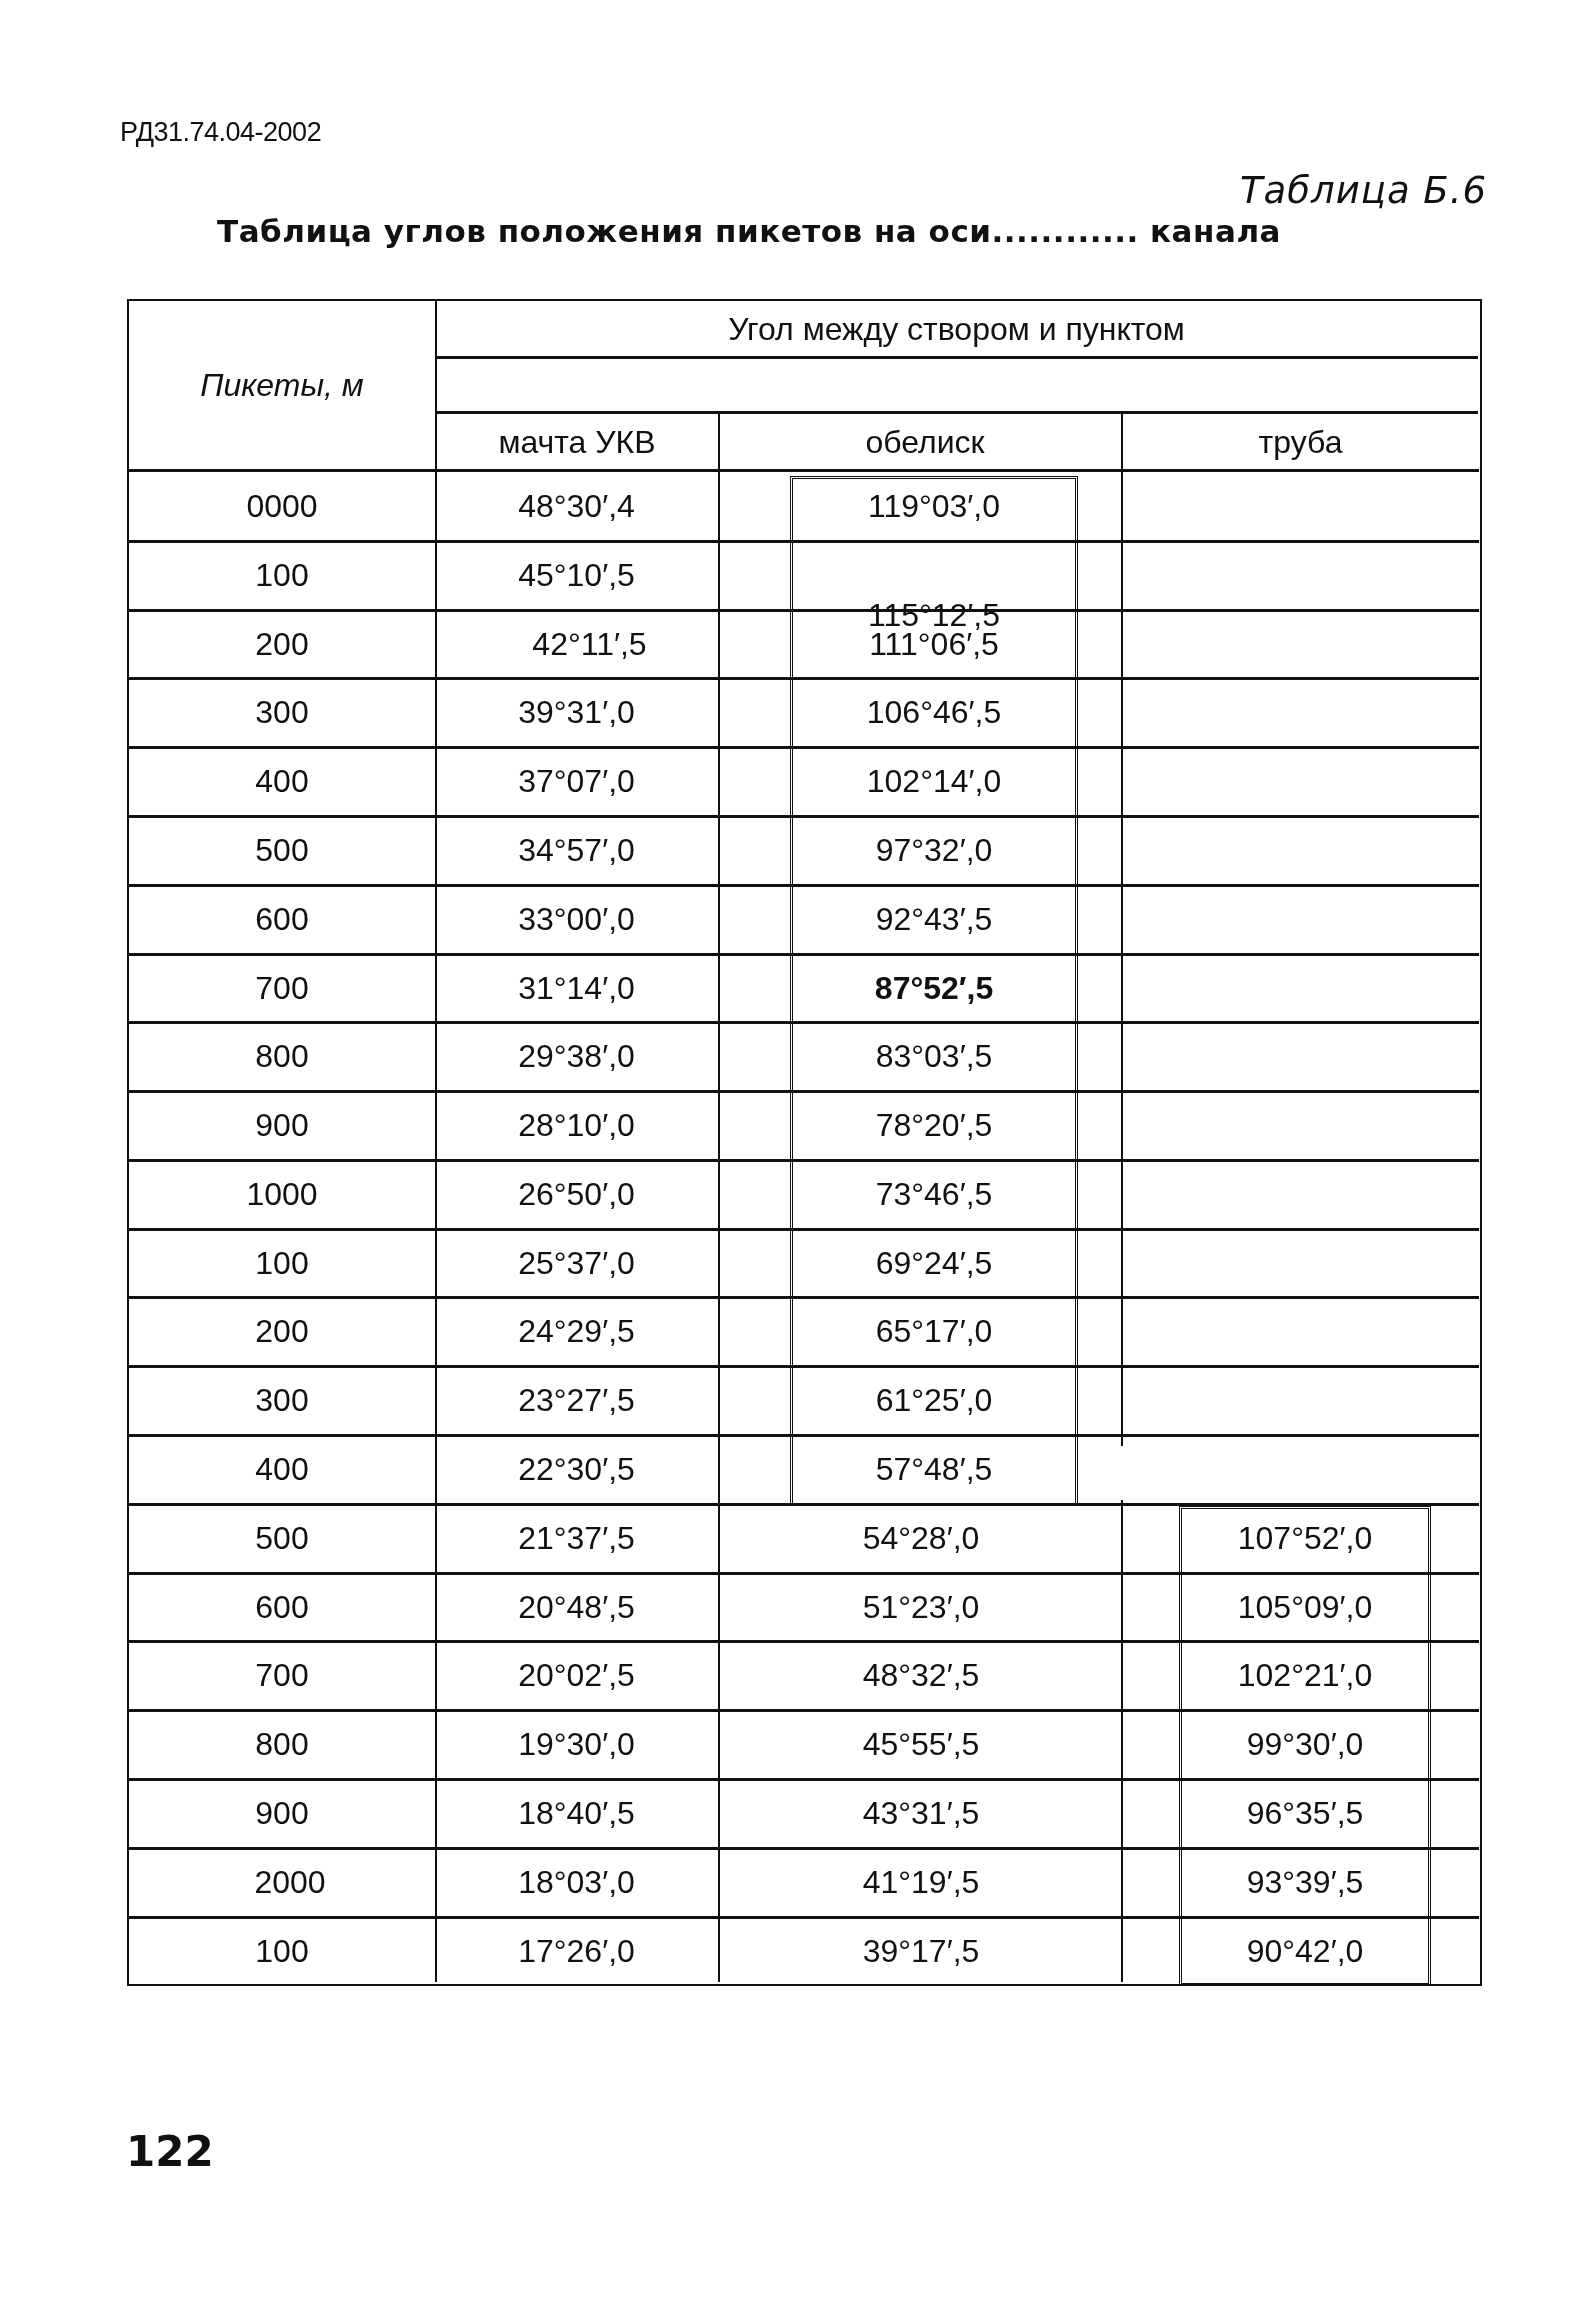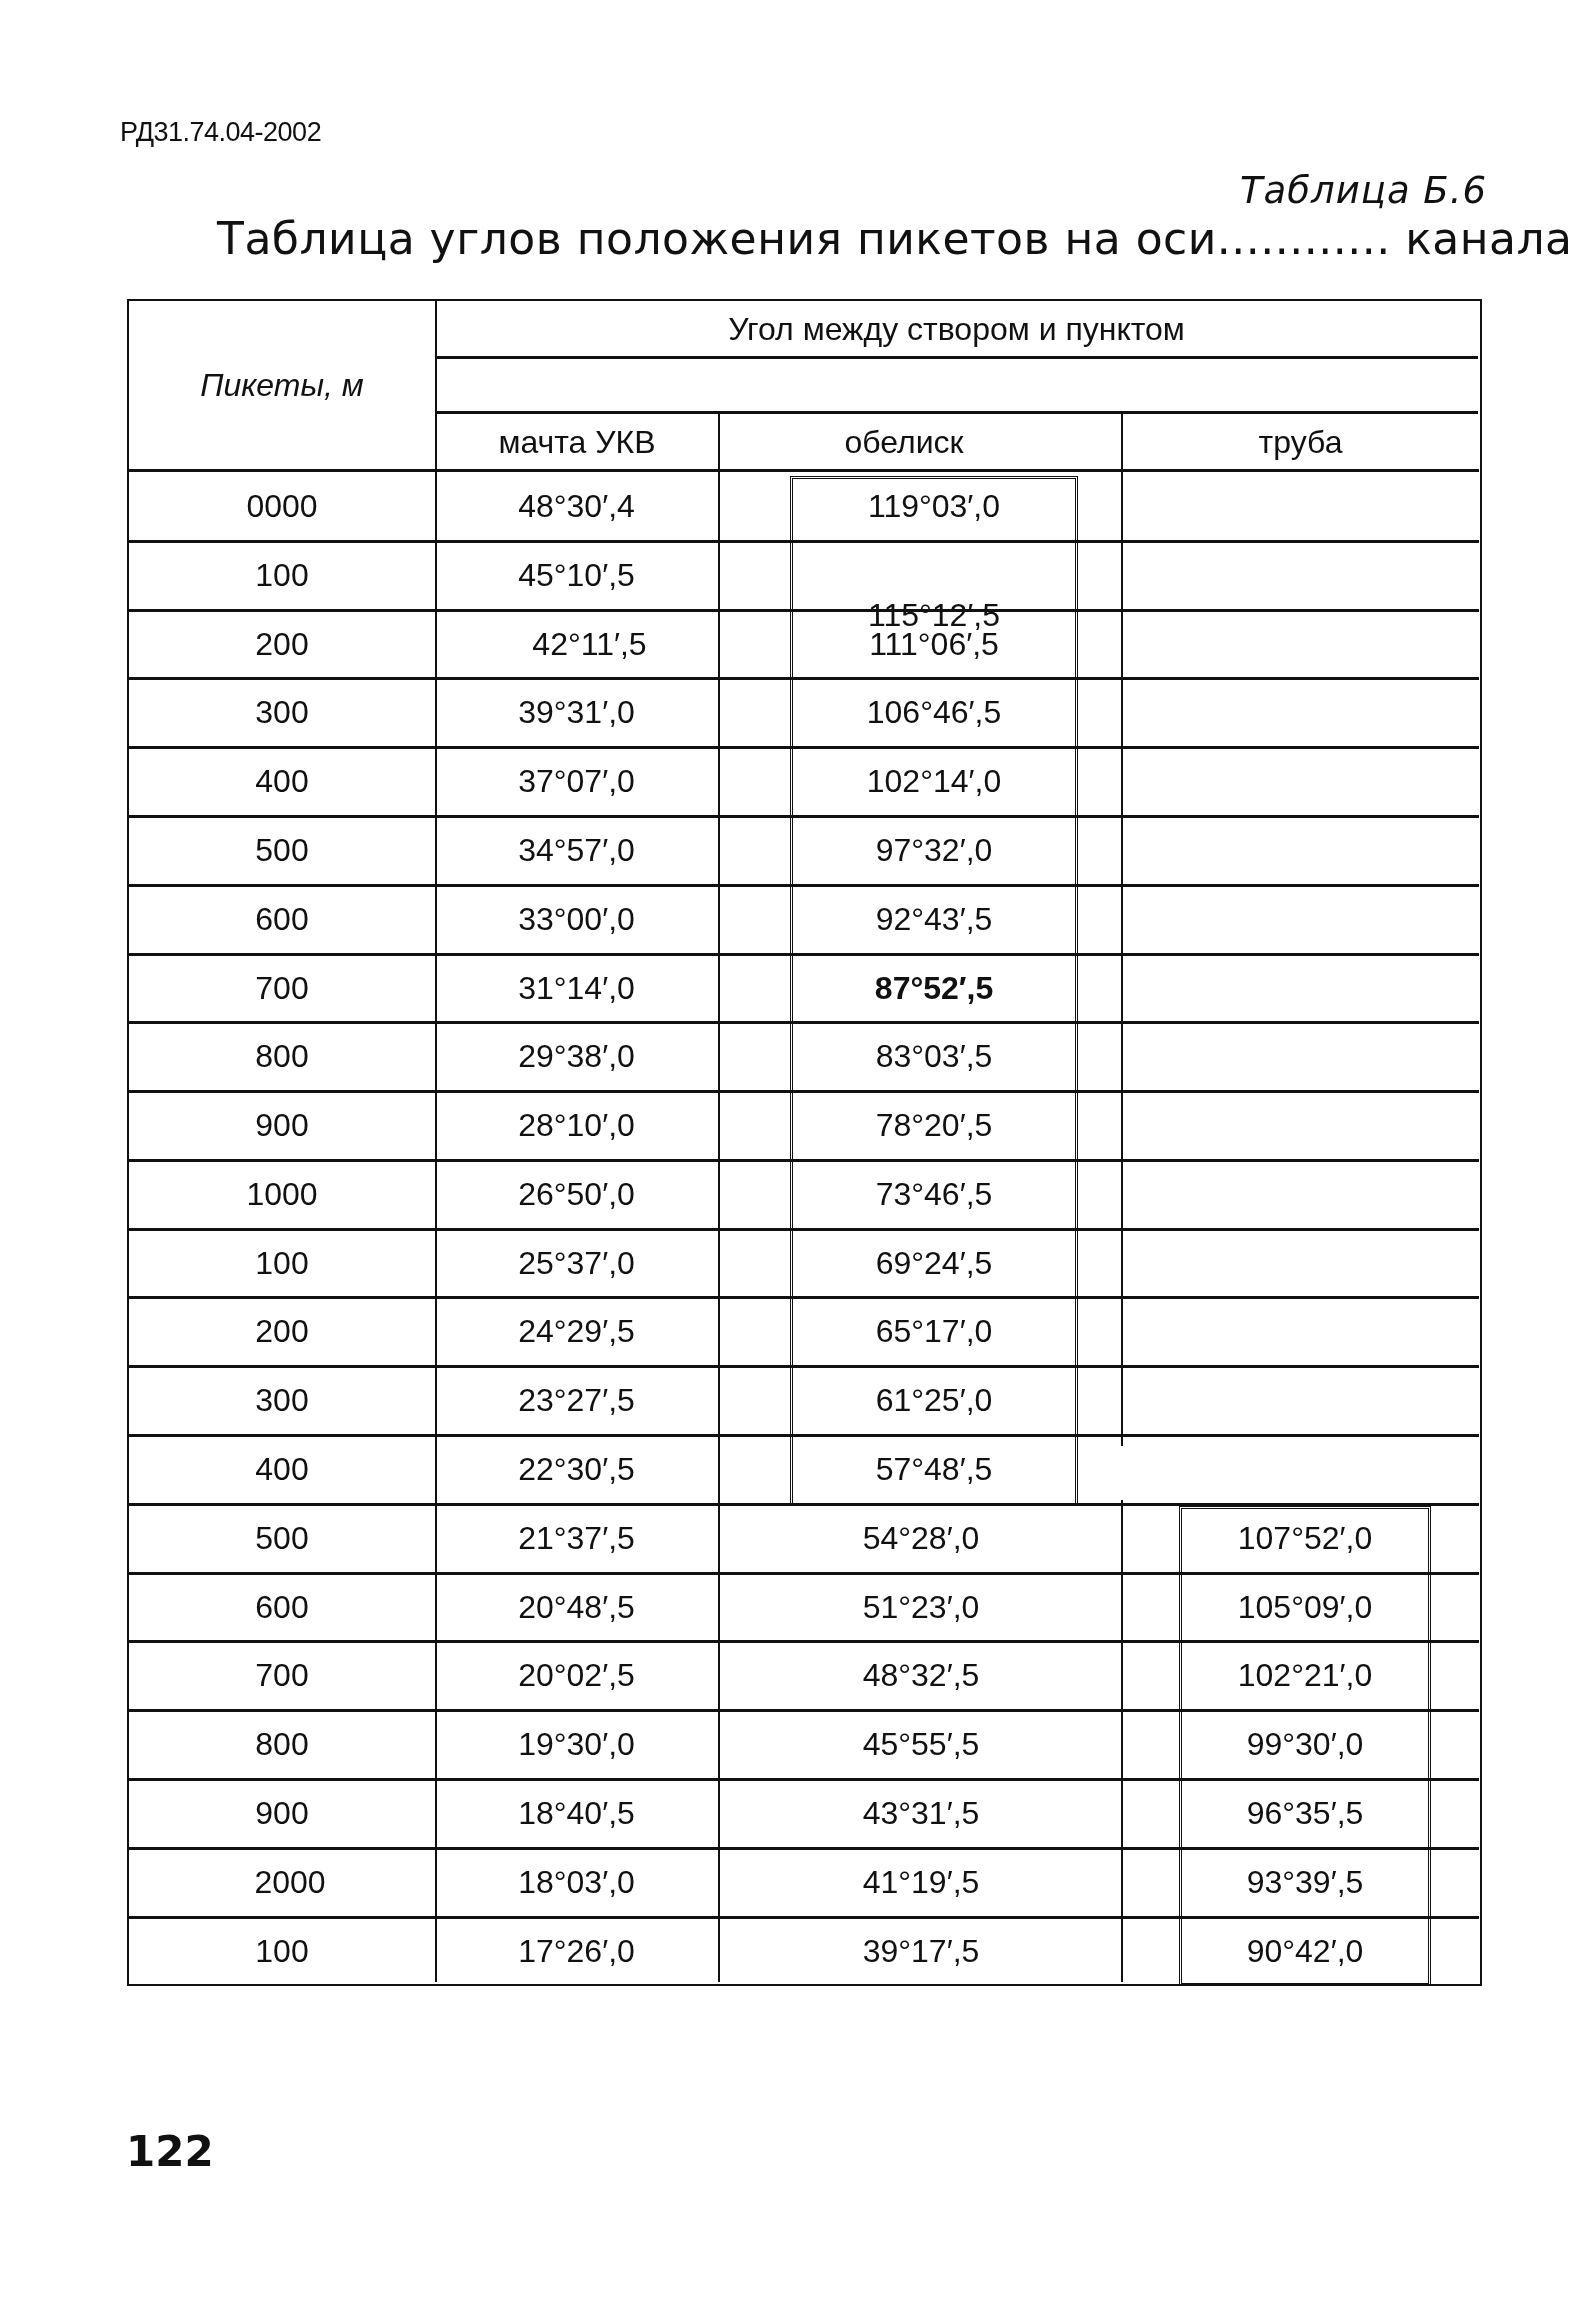--- a/index.html
+++ b/index.html
@@ -11,21 +11,21 @@
       position: absolute; left: 120px; top: 117px;
       font-size: 27px; letter-spacing: -0.5px;
     }
     .table-label {
       position: absolute; right: 102px; top: 169px;
       font-size: 37px; font-style: italic; font-family: "DejaVu Sans", sans-serif;
       font-weight: normal; letter-spacing: 1px;
     }
     .table-title {
       position: absolute; left: 217px; top: 213px;
-      font-size: 44px; font-weight: normal; font-family: "DejaVu Sans", sans-serif;
+      font-size: 31px; font-weight: bold; font-family: "DejaVu Sans", sans-serif;
       letter-spacing: 0.5px;
     }
     .page-num {
       position: absolute; left: 126px; top: 2127px;
       font-size: 42px; font-weight: bold; font-family: "DejaVu Sans", sans-serif;
     }
 
     
     .tbl {
       position: absolute; left: 127px; top: 299px; width: 1355px; height: 1687px;
@@ -49,21 +49,21 @@
 
 <div class="doc-code">РД31.74.04-2002</div>
 <div class="table-label">Таблица Б.6</div>
 <div class="table-title">Таблица углов положения пикетов на оси............ канала</div>
 
 <div class="tbl" id="tbl">
 
   <div class="cell hdr-italic" style="left:0; top:0; width:306px; height:168px;">Пикеты, м</div>
   <div class="cell" style="left:307px; top:0; width:1041px; height:56px;">Угол между створом и пунктом</div>
   <div class="cell" style="left:307px; top:113px; width:282px; height:56px;">мачта УКВ</div>
-  <div class="cell" style="left:570px; top:113px; width:410px; height:56px;">обелиск</div>
+  <div class="cell" style="left:591px; top:113px; width:410px; height:56px;">обелиск</div>
   <div class="cell" style="left:994px; top:113px; width:355px; height:56px;">труба</div>
 
   <div class="vline" style="left:306px; top:0; height:1681px;"></div>
   <div class="hline" style="left:306px; top:55px; width:1043px;"></div>
   <div class="hline" style="left:306px; top:110px; width:1043px;"></div>
   <div class="hline" style="left:0; top:168px; width:1350px;"></div>
   <div class="vline" style="left:589px; top:112px; height:1569px;"></div>
   <div class="vline" style="left:992px; top:112px; height:1033px;"></div>
   <div class="vline" style="left:992px; top:1199px; height:482px;"></div>
 

